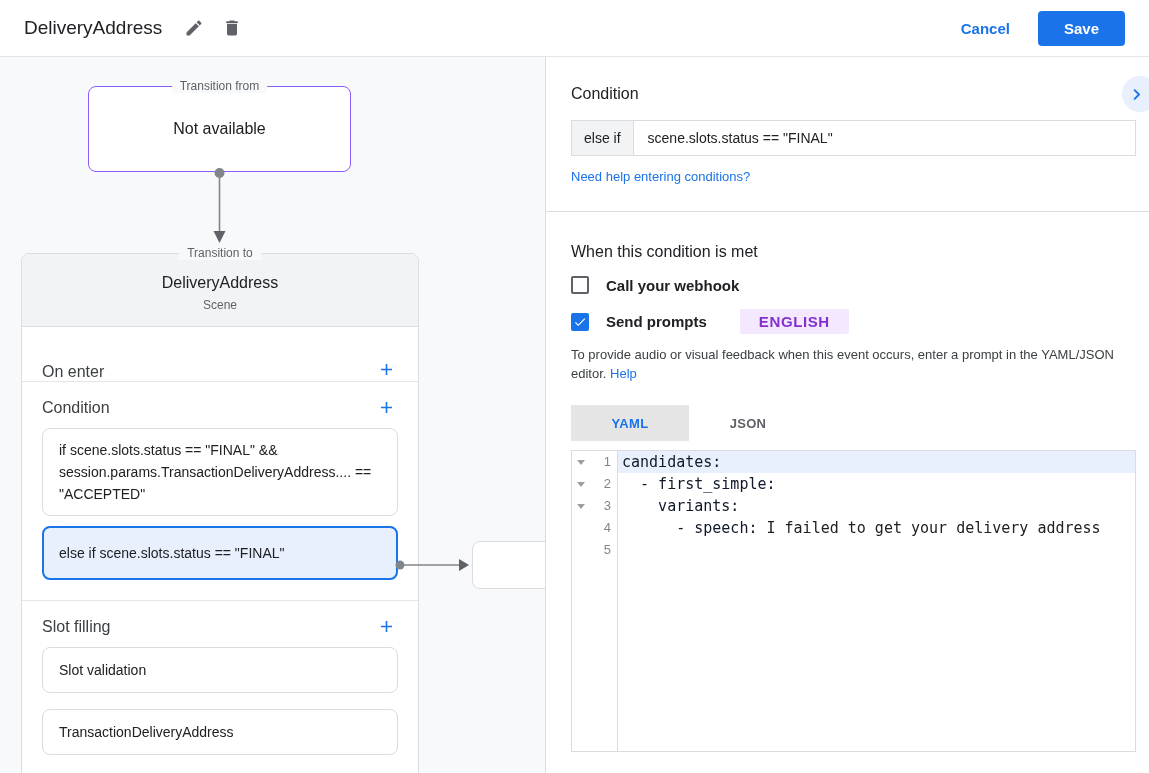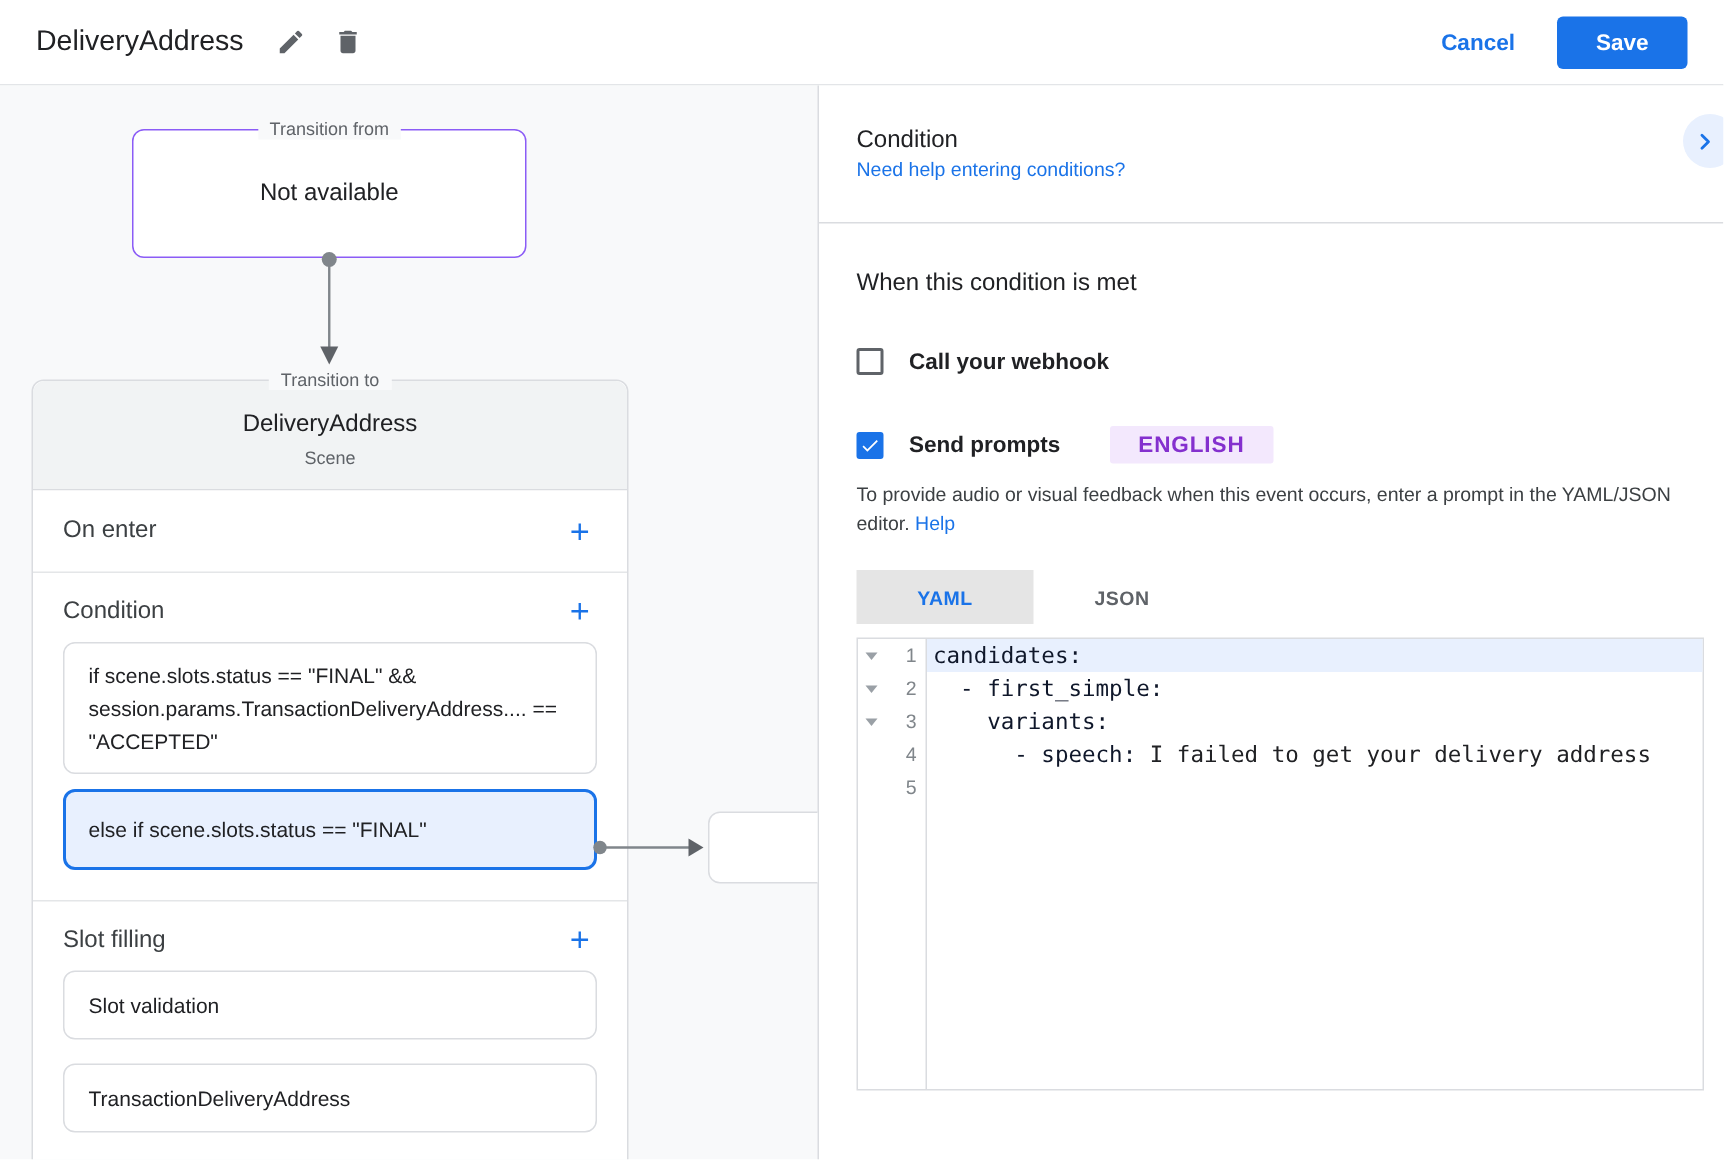--- a/index.html
+++ b/index.html
@@ -31,21 +31,21 @@
             border:1px solid #8b5cf6; border-radius:8px; display:flex; align-items:center; justify-content:center; }
   .tf-content { font-size:16px; color:#202124; }
   .diagram-arrow { position:absolute; pointer-events:none; }
 
   .scene-card { position:absolute; left:21px; top:196px; width:398px; height:600px;
                 background:#fff; border:1px solid #dadce0; border-radius:8px; }
   .scene-header { background:#f1f3f4; border-bottom:1px solid #dadce0; border-radius:8px 8px 0 0;
                   text-align:center; padding:20px 10px 14px; }
   .scene-title { font-size:16px; color:#202124; }
   .scene-subtitle { font-size:12px; color:#5f6368; margin-top:6px; }
-  .scene-row { display:flex; align-items:center; justify-content:space-between;
+  .scene-row { display:flex; align-items:flex-end; justify-content:space-between;
                height:55px; padding:0 20px; border-bottom:1px solid #e4e6e8; }
   .scene-row-label, .section-label { font-size:16px; color:#3c4043; }
   .plus-btn { background:none; border:none; cursor:pointer; padding:2px; display:flex; }
   .scene-section { padding:14px 20px 20px; border-bottom:1px solid #e4e6e8; }
   .scene-section.last { border-bottom:none; }
   .section-head { display:flex; align-items:center; justify-content:space-between; margin-bottom:9px; }
   .cond-card { border:1px solid #dadce0; border-radius:8px; background:#fff; padding:10px 16px;
                font-size:14px; line-height:22px; color:#202124; margin-bottom:10px;
                overflow-wrap:break-word; cursor:pointer; }
   .cond-card.selected { background:#e8f0fe; border:2px solid #1a73e8; padding:14px 15px; margin-bottom:0; }
@@ -57,25 +57,25 @@
   
   .panel-heading { font-size:16px; font-weight:500; color:#202124; }
   .cond-head-row { margin-top:28px; }
   .collapse-btn { position:absolute; right:-9px; top:19px; width:36px; height:36px; border-radius:50%;
                   background:#e8f0fe; border:none; cursor:pointer; display:flex; align-items:center;
                   justify-content:center; padding-right:8px; }
   .cond-input-row { margin-top:17px; display:flex; height:36px; border:1px solid #dadce0; width:565px; }
   .cond-prefix { background:#f1f3f4; border-right:1px solid #dadce0; padding:0 12px;
                  font-size:14px; color:#202124; display:flex; align-items:center; }
   .cond-value { flex:1; display:flex; align-items:center; padding:0 14px; font-size:14px; color:#202124; }
-  .help-link { display:inline-block; margin-top:2px; font-size:13px; color:#1a73e8;
+  .help-link { display:inline-block; margin-top:13px; font-size:13px; color:#1a73e8;
                text-decoration:none; cursor:pointer; }
   .panel-divider { border:none; border-top:1px solid #dadce0; margin:26px -12px 0 -25px; }
   .when-heading { margin-top:31px; }
-  .check-row { display:flex; align-items:center; gap:17px; margin-top:34px; }
+  .check-row { display:flex; align-items:center; gap:17px; margin-top:15px; }
   .checkbox { width:18px; height:18px; border:2px solid #5f6368; border-radius:2px; background:#fff;
               flex-shrink:0; cursor:pointer; }
   .checkbox.checked { background:#1a73e8; border-color:#1a73e8; display:flex;
                       align-items:center; justify-content:center; }
   .check-label { font-size:15px; font-weight:700; color:#202124; }
   .lang-badge { background:#f3e8fd; color:#8430ce; font-size:15px; font-weight:700;
                 letter-spacing:.6px; padding:4px 19px; border-radius:2px; margin-left:16px; }
   .prompt-desc { margin-top:11px; font-size:13px; line-height:19px; color:#3c4043; width:565px; }
   .inline-link { color:#1a73e8; text-decoration:none; cursor:pointer; }
   .tabs { display:flex; margin-top:22px; }
@@ -192,20 +192,24 @@
   <div class="panel">
 
     <button class="collapse-btn">
       <svg width="15" height="15" viewBox="0 0 24 24" fill="none" stroke="#1a73e8" stroke-width="3" stroke-linecap="round" stroke-linejoin="round">
         <polyline points="9 5 16 12 9 19"></polyline>
       </svg>
     </button>
 
     <div class="panel-heading cond-head-row">Condition</div>
 
+    <div class="cond-input-row">
+      <div class="cond-prefix">else if</div>
+      <div class="cond-value">scene.slots.status == "FINAL"</div>
+    </div>
 
     <a class="help-link">Need help entering conditions?</a>
 
     <hr class="panel-divider">
 
     <div class="panel-heading when-heading">When this condition is met</div>
 
     <div class="check-row">
       <span class="checkbox"></span>
       <span class="check-label">Call your webhook</span>

